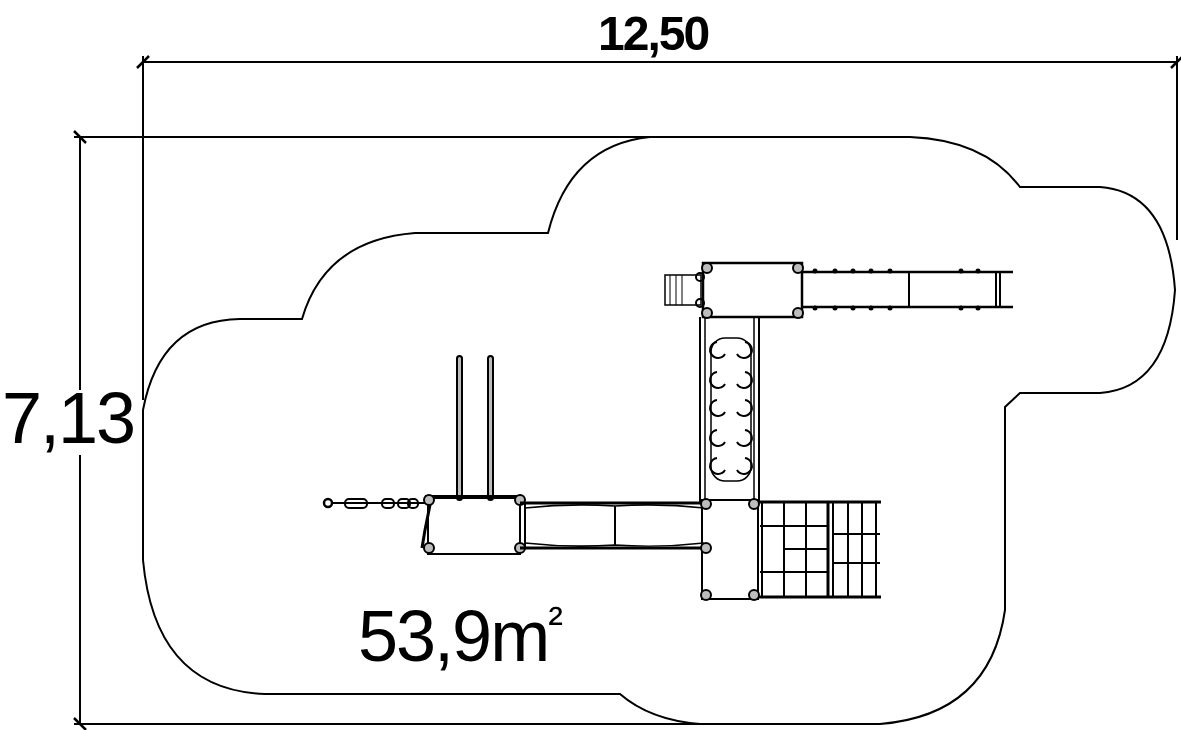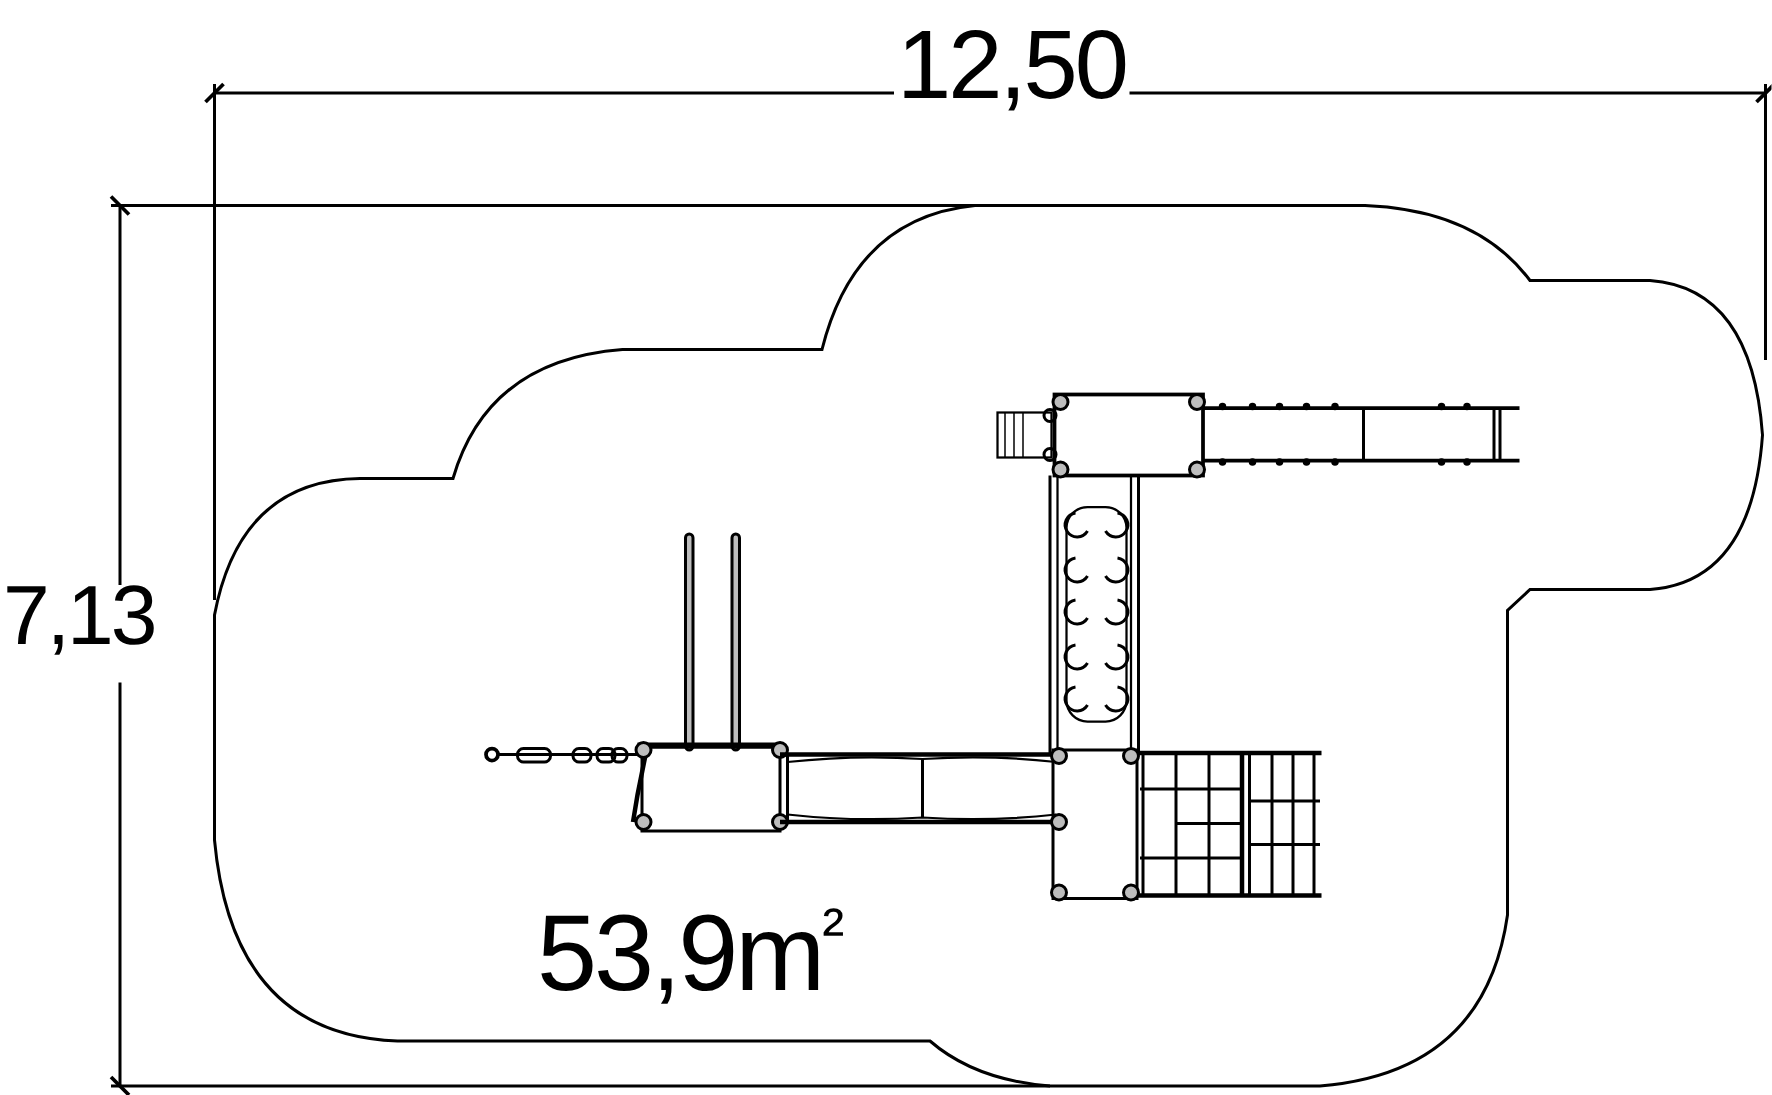--- a/index.html
+++ b/index.html
@@ -1,20 +1,20 @@
 <!DOCTYPE html>
 <html><head>
 <meta charset="utf-8">
 <style>
   html, body { margin: 0; padding: 0; background: #ffffff; }
   body { width: 1181px; height: 730px; position: relative; overflow: hidden; font-family: "Liberation Sans", sans-serif; }
   svg.drawing { position: absolute; left: 0; top: 0; }
   .dim-label { position: absolute; color: #000; font-family: "Liberation Sans", sans-serif; line-height: 1; white-space: nowrap; background: #fff; }
-  #dim-width { left: 596px; top: 10px; font-size: 65px; letter-spacing: -2px; padding: 0 2px; }
-  #dim-height { left: 2px; top: 382px; font-size: 56px; letter-spacing: -2px; background: transparent; }
+  #dim-width { left: 596px; top: 10px; font-size: 48px; letter-spacing: -2px; padding: 0 2px; font-weight: bold; }
+  #dim-height { left: 2px; top: 382px; font-size: 72px; letter-spacing: -2px; background: transparent; }
   #area-label { left: 358px; top: 600px; font-size: 72px; letter-spacing: -2px; background: transparent; }
   #area-label sup { font-size: 44px; vertical-align: 24px; }
 </style>
 </head>
 <body>
 
 <svg class="drawing" width="1181" height="730" viewBox="0 0 1181 730" xmlns="http://www.w3.org/2000/svg">
 
   <g stroke="#000" stroke-width="2" fill="none">
 

